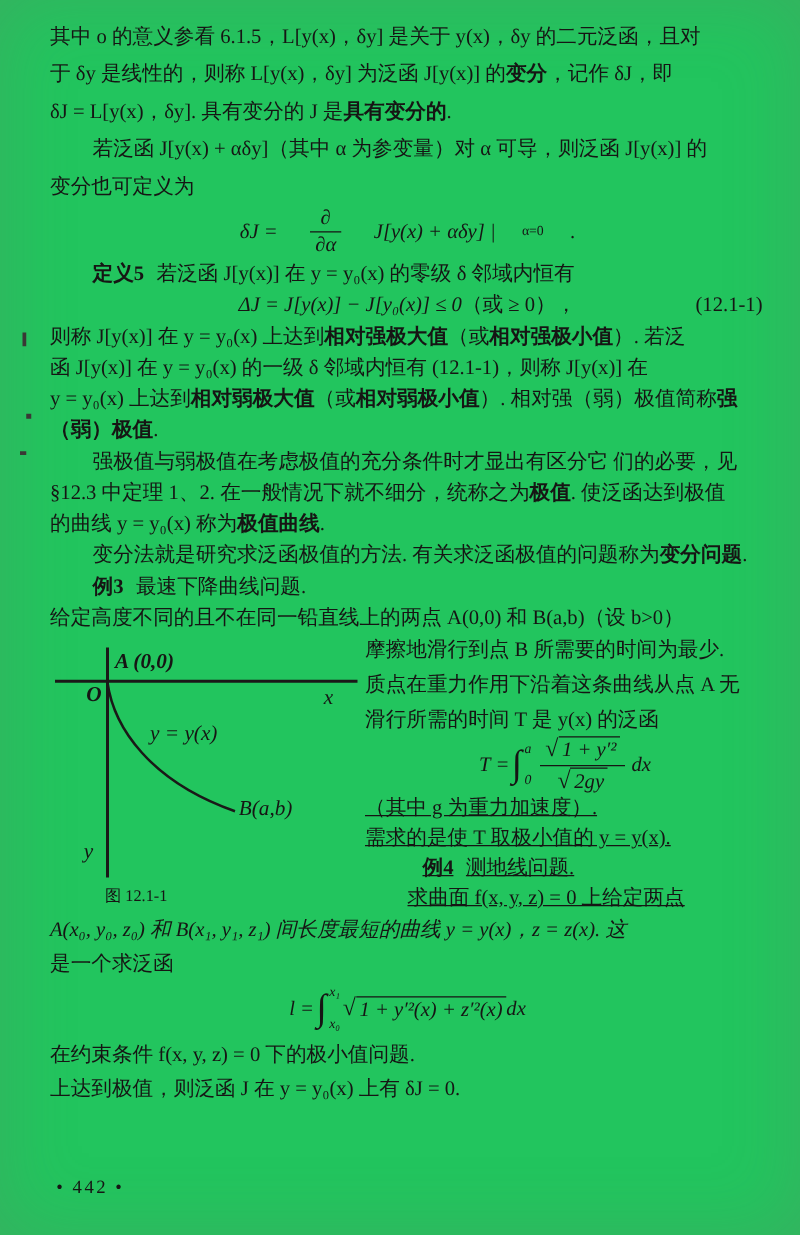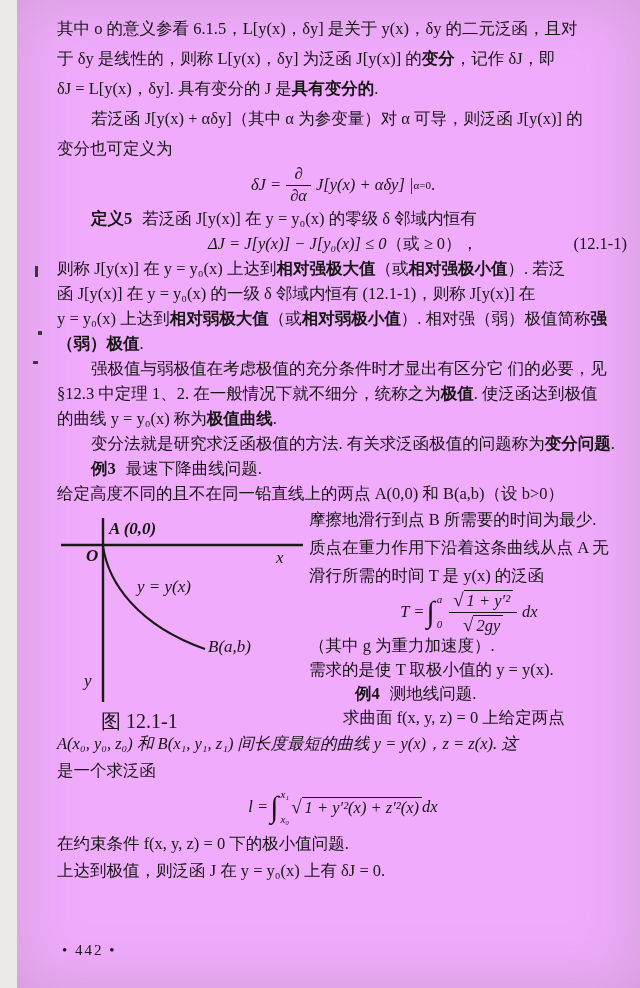--- a/index.html
+++ b/index.html
@@ -5,62 +5,61 @@
   html,body{margin:0;padding:0;}
   body{
     width:640px;height:988px;
     background:#eceae6;
     font-family:"Liberation Serif","DejaVu Serif",serif;
     color:#161514;
     position:relative;overflow:hidden;
   }
   .page{
     position:absolute;inset:0;
-    background:#f0abfc;
+    background:#22c55e;
     box-shadow:inset 0 0 60px rgba(120,115,105,.25);
-    margin-left:17px;
   }
   .content{
     position:absolute;left:40px;top:14px;width:572px;
     font-size:16.5px;
   }
   .line{white-space:nowrap;overflow:visible;}
   .s1 .line{line-height:30px;}
   .lh26{line-height:26px;}
   .s2 .line{line-height:25px;}
   .ind{padding-left:34px;}
   .ind2{padding-left:46px;}
   .b{font-weight:bold;}
   .fi{font-style:italic;}
   
   .formula{display:flex;align-items:center;justify-content:center;}
-  .fA{height:42px;}
+  .fA{height:42px;gap:21px;}
   .fD{height:46px;}
   .formula-line{position:relative;height:24px;line-height:24px;text-align:center;}
   .eq-tag{position:absolute;right:2px;top:0;font-style:normal;}
   .frac{display:inline-flex;flex-direction:column;vertical-align:middle;text-align:center;margin:0 5px;}
   .frac .num{display:block;border-bottom:1.6px solid #161514;padding:0 4px 1px;line-height:1.15;}
   .frac .den{display:block;padding:1px 4px 0;line-height:1.15;}
   .intwrap{display:inline-flex;align-items:center;margin:0 2px;}
   .intsign{font-size:30px;line-height:1;font-style:normal;}
   .lims{display:inline-flex;flex-direction:column;justify-content:space-between;height:36px;font-size:11px;line-height:1;margin-left:2px;font-style:italic;}
   .lims .lsup{align-self:flex-start;}
   .lims .lsub{align-self:flex-start;}
   .radsign{font-size:19px;font-style:normal;}
   .radbody{border-top:1.6px solid #161514;padding:0 3px;}
   .fsub{font-size:11px;vertical-align:-5px;}
   .gap{display:inline-block;width:10px;}
   
   .twocol{position:relative;}
   .fig{position:absolute;left:0;top:0;width:250px;height:250px;}
   .fig .lbl{position:absolute;font-size:17px;white-space:nowrap;}
-  .fig .caption{position:absolute;left:44px;top:202px;font-size:20px;white-space:nowrap;}
+  .fig .caption{position:absolute;left:44px;top:202px;font-size:13px;white-space:nowrap;}
   .rcol{margin-left:252px;width:320px;}
   .rcol .lineA{line-height:28px;white-space:nowrap;}
-  .rcol .lineB{line-height:24px;white-space:nowrap;}
+  .rcol .lineB{line-height:24px;white-space:nowrap;text-decoration:underline;}
   .fC{height:44px;}
   
   .footer{position:absolute;left:45px;top:942px;font-size:15px;letter-spacing:2px;}
   .speck{position:absolute;background:#3a3835;}
   .sp1{left:18px;top:266px;width:3px;height:11px;}
   .sp2{left:21px;top:331px;width:4px;height:4px;}
   .sp3{left:16px;top:361px;width:5px;height:3px;}
   svg{display:block;}
 </style>
 </head>

